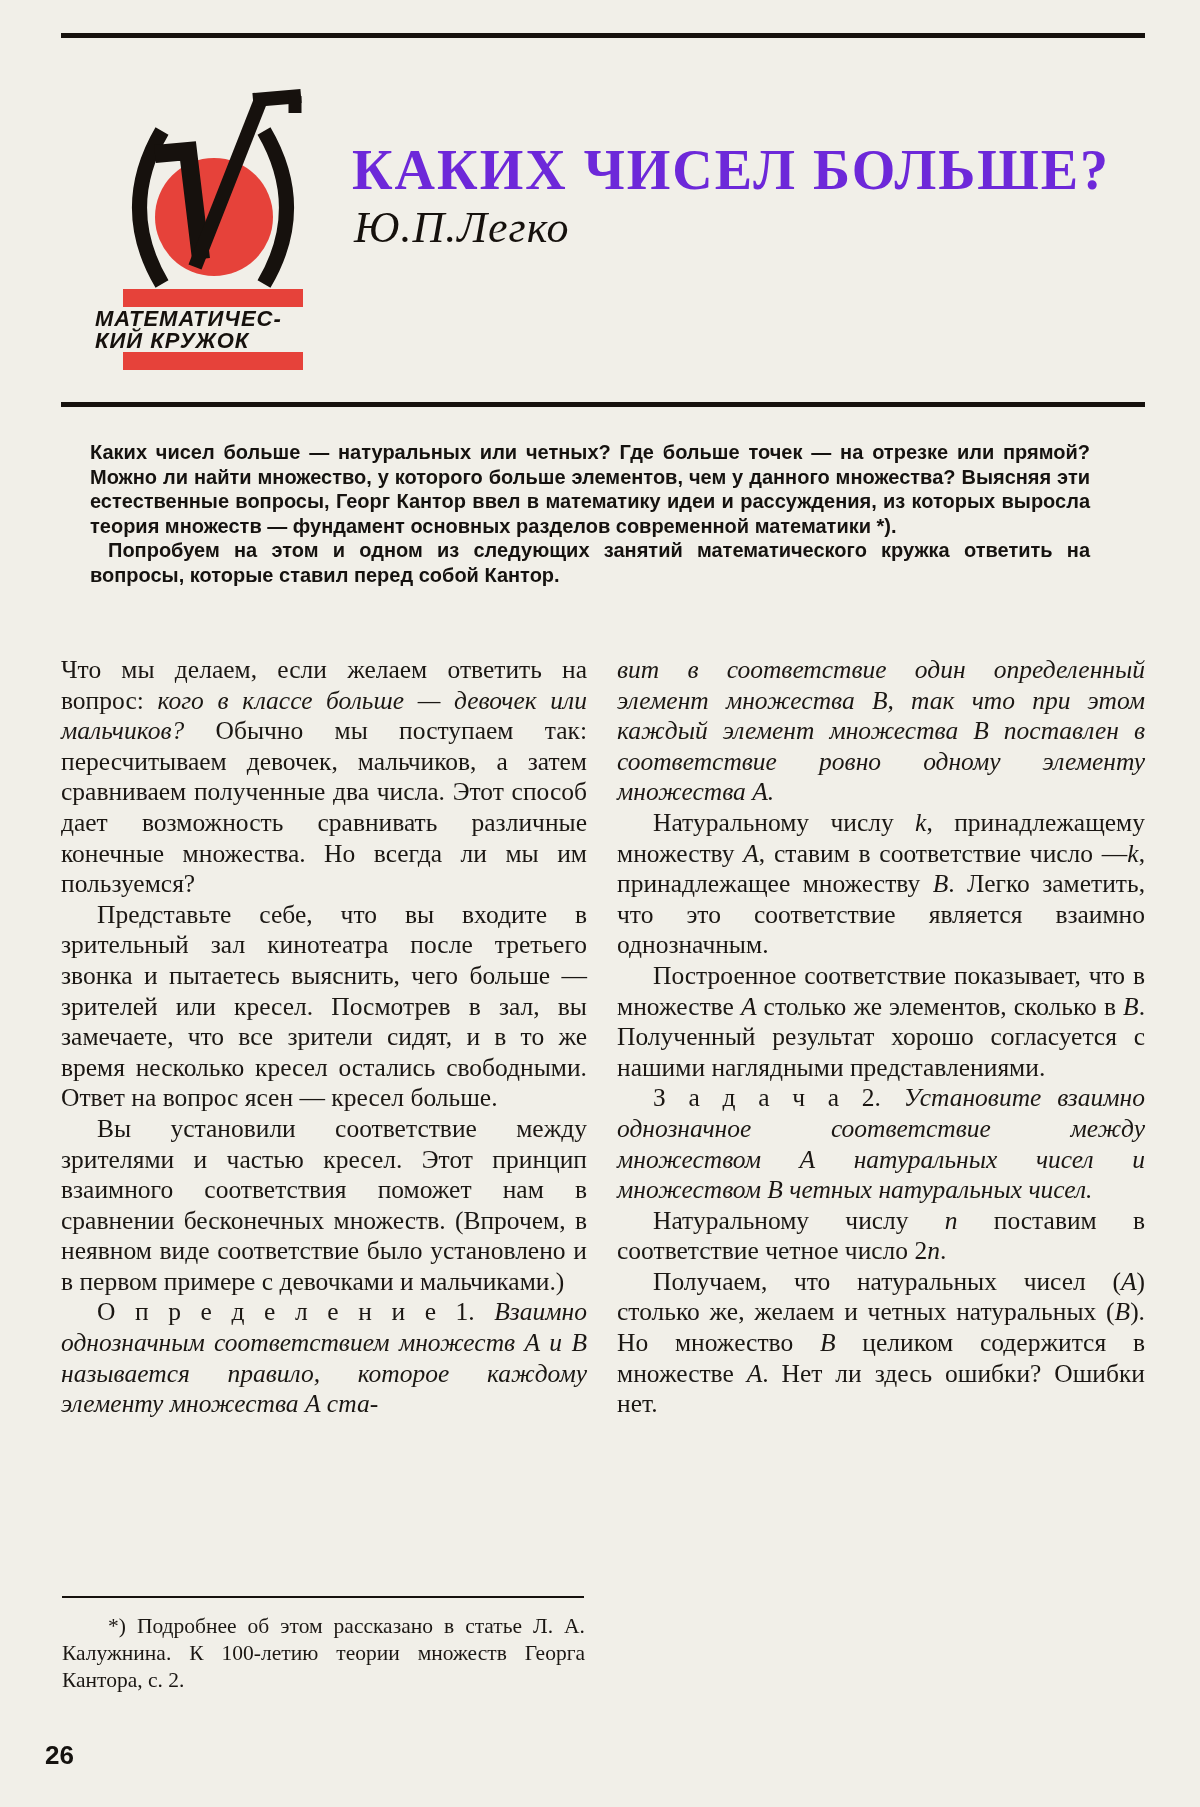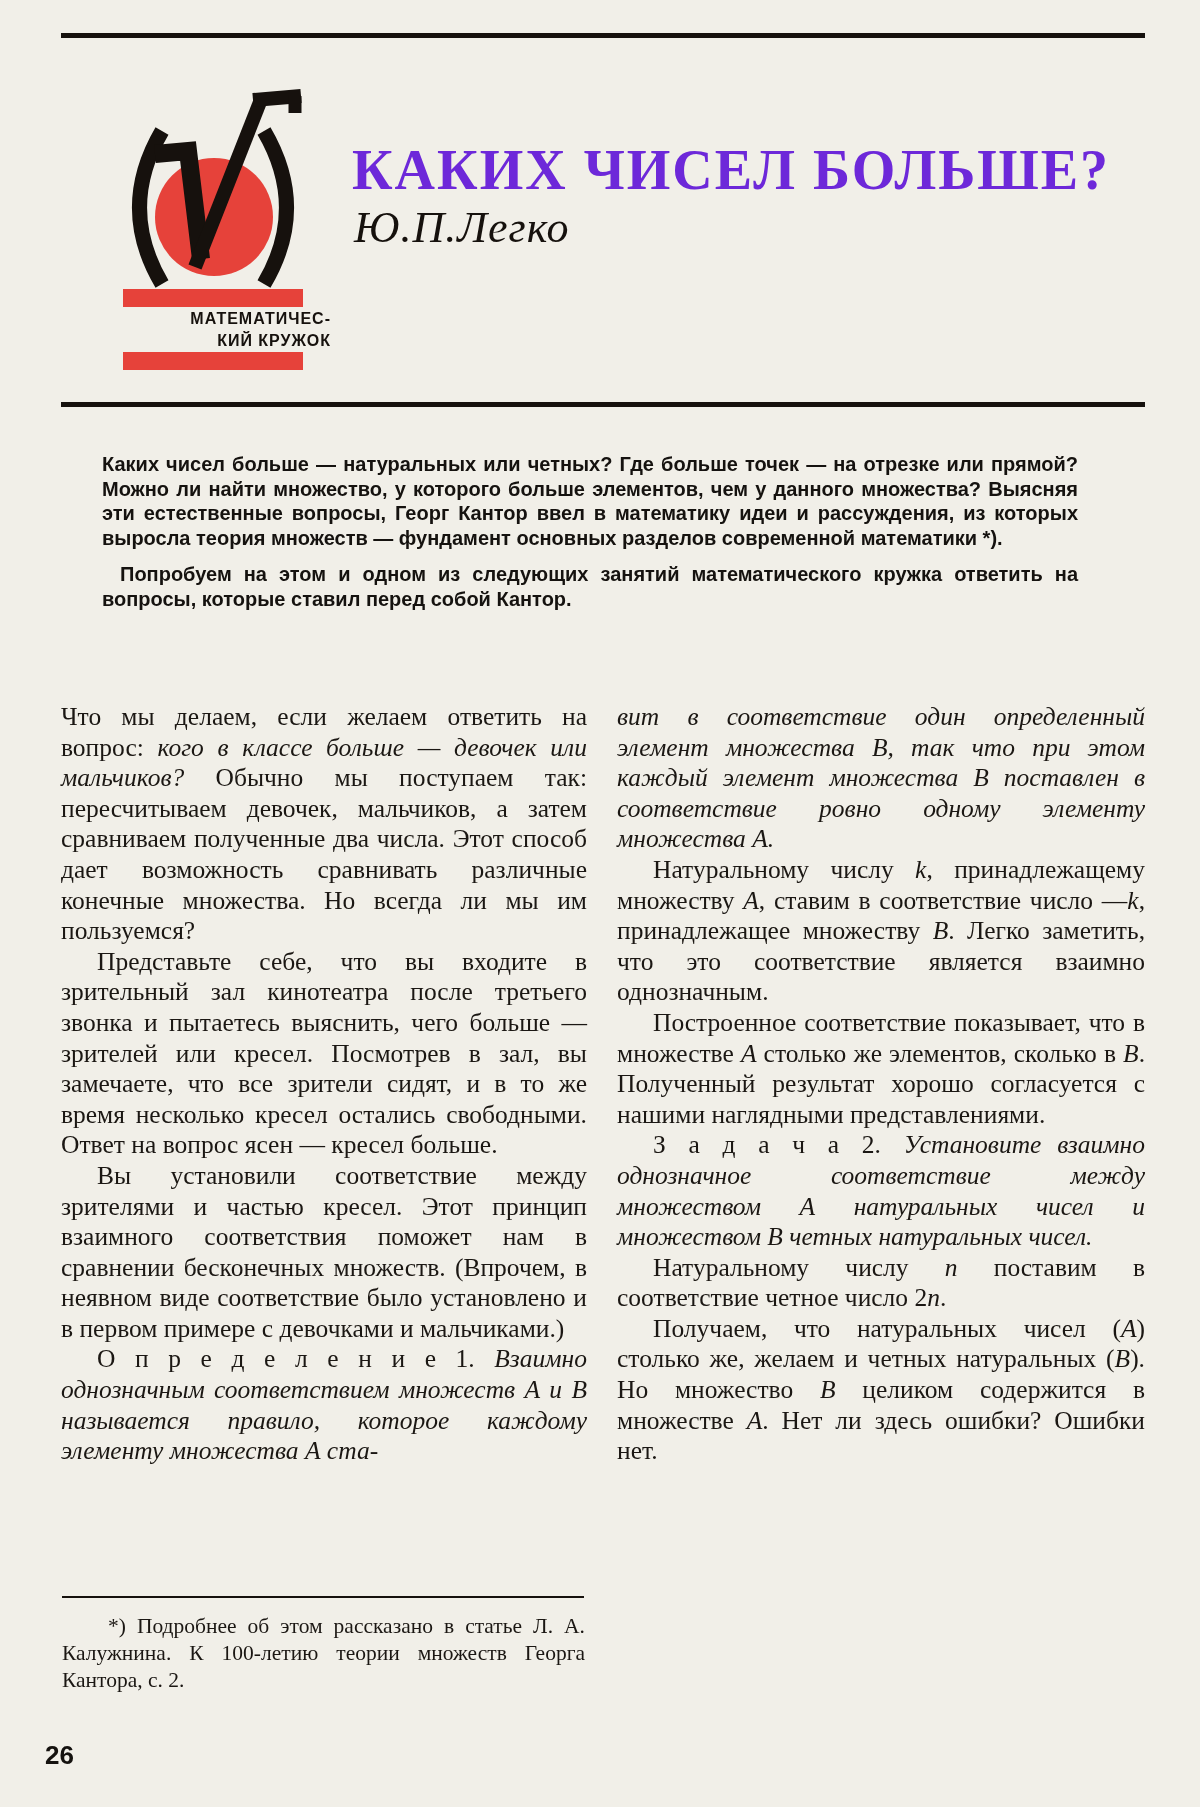--- a/index.html
+++ b/index.html
@@ -17,24 +17,24 @@
   #rule-foot { left:62px; top:1596px; width:522px; height:2px; }
 
   
   .logo { position:absolute; left:95px; top:73px; width:236px; height:302px; }
   .logo svg { position:absolute; left:0; top:0; }
   .logo-bar { position:absolute; left:28px; width:180px; height:18px; }
   #logo-bar-top { top:216px; }
   #logo-bar-bottom { top:279px; }
   .logo-caption {
     position:absolute; left:0; top:235px; width:236px;
-    text-align:right;
+    text-align:left;
     font-family:"Liberation Sans", sans-serif;
-    font-weight:bold; font-size:16px; line-height:22px;
-    letter-spacing:1px; color:#16110d;
+    font-weight:bold; font-size:22px; line-height:22px;
+    letter-spacing:1px; color:#16110d;font-style:italic;
   }
 
   
   .title {
     position:absolute; left:352px; top:138px;
     font-family:"Liberation Serif", serif;
     font-weight:bold; font-size:56px; letter-spacing:2px;
     color:#6d28d9; white-space:nowrap;
   }
   .author {
@@ -43,28 +43,28 @@
     color:#16110d; white-space:nowrap;
   }
 
   
   .intro {
     position:absolute; left:90px; top:440px; width:1000px;
     font-family:"Liberation Sans", sans-serif;
     font-weight:bold; font-size:20px; line-height:24.5px;
     text-align:justify; color:#15120f;
   }
-  .intro p { margin:12px; }
+  .intro p { margin:0; }
   #intro-p2 { text-indent:18px; }
 
   
   .col {
     position:absolute; top:655px;
     font-size:25.5px; line-height:30.6px;
-    text-align:justify; color:#1b1713;margin-top:47px;
+    text-align:justify; color:#1b1713;
   }
   #col-left  { left:61px;  width:526px; }
   #col-right { left:617px; width:528px; }
   .col p { margin:0; }
   .col p.ind { text-indent:36px; }
   .it { font-style:italic; }
   .sp { word-spacing:7px; }
 
   
   .footnote {

